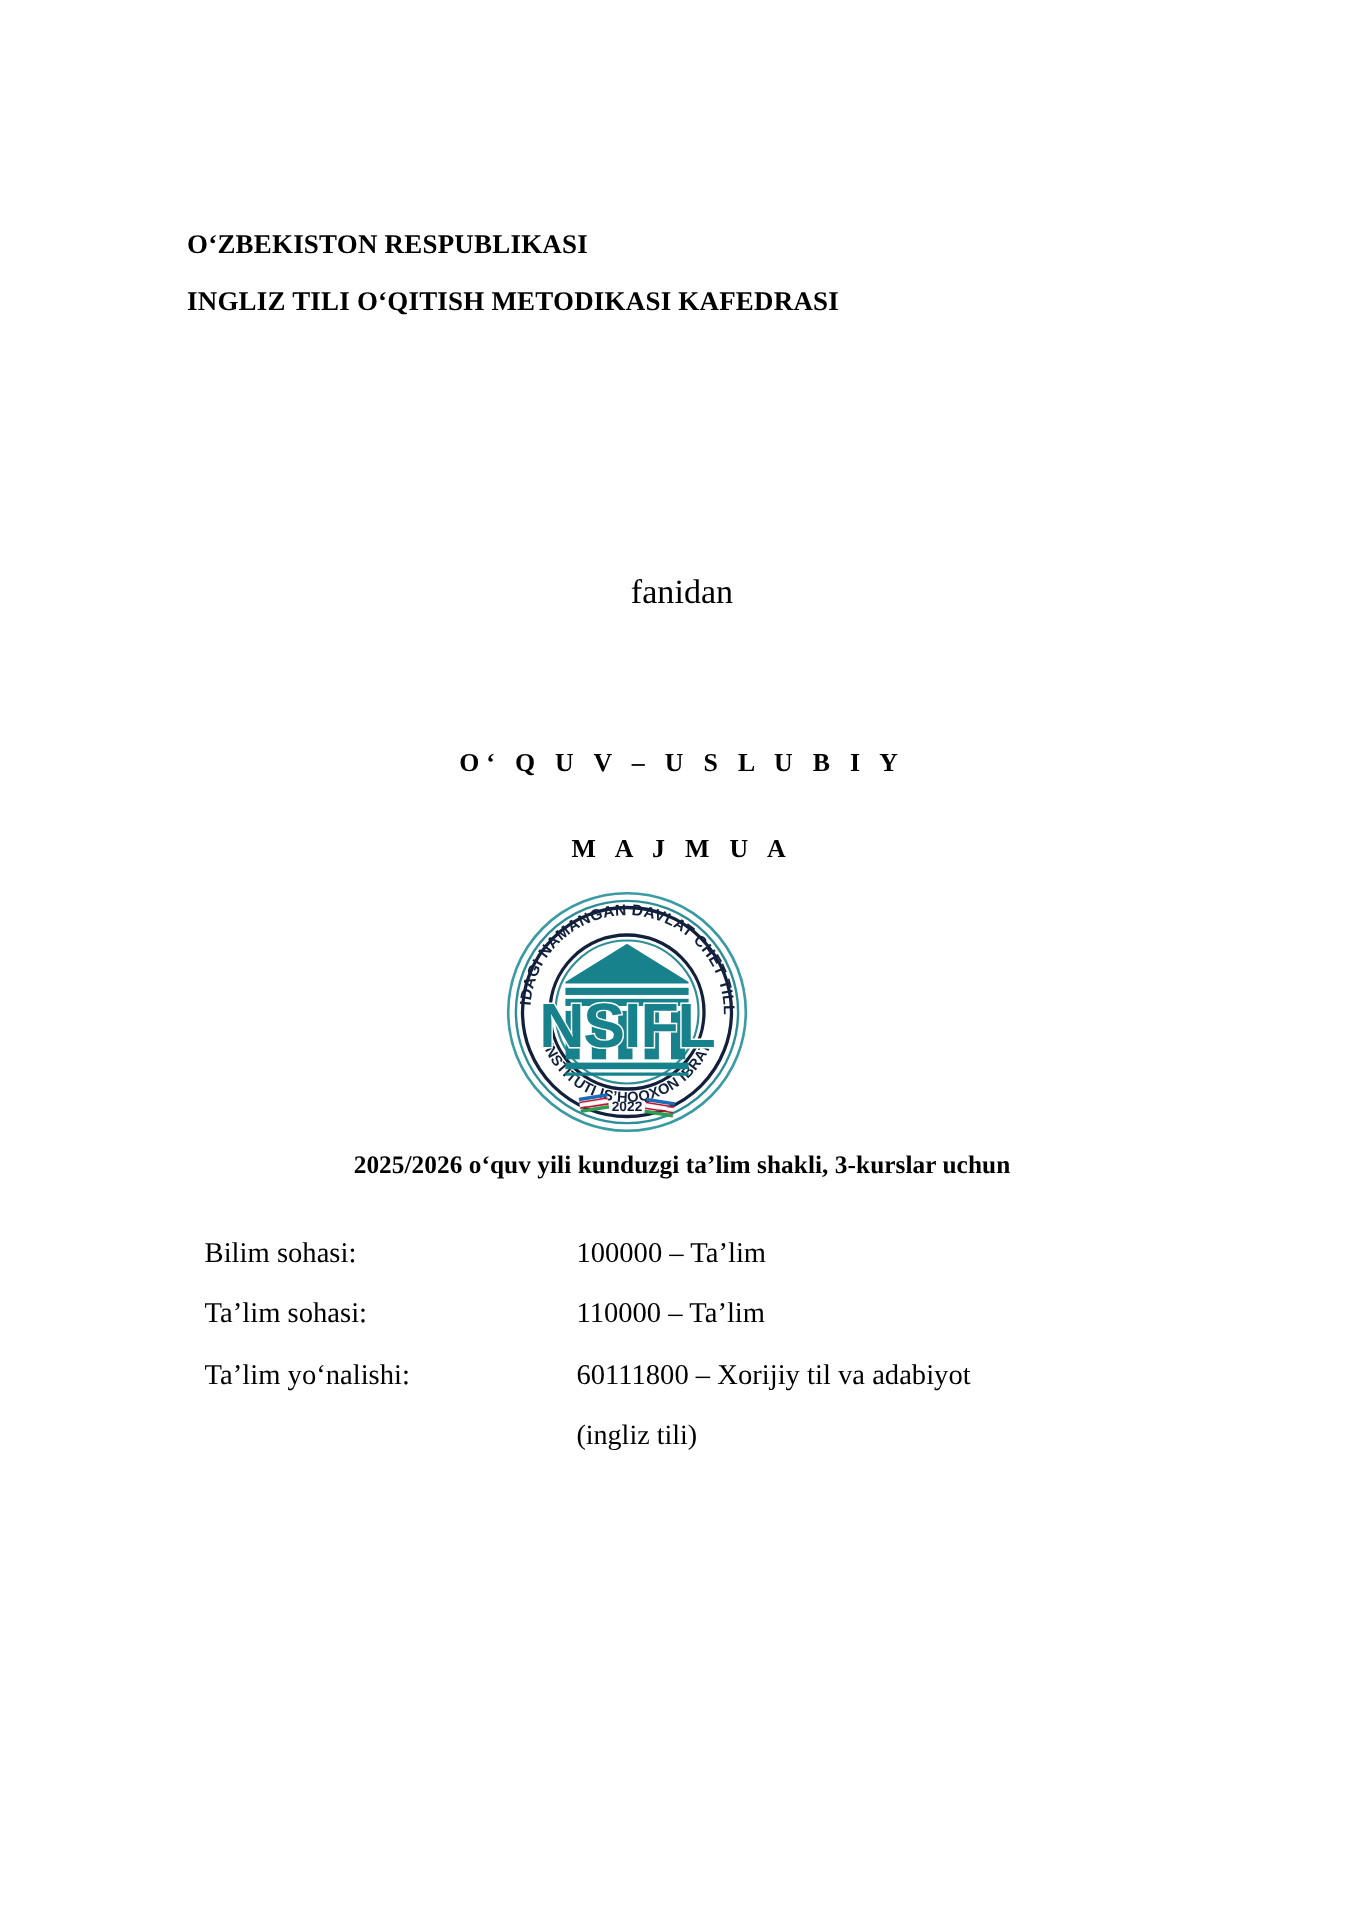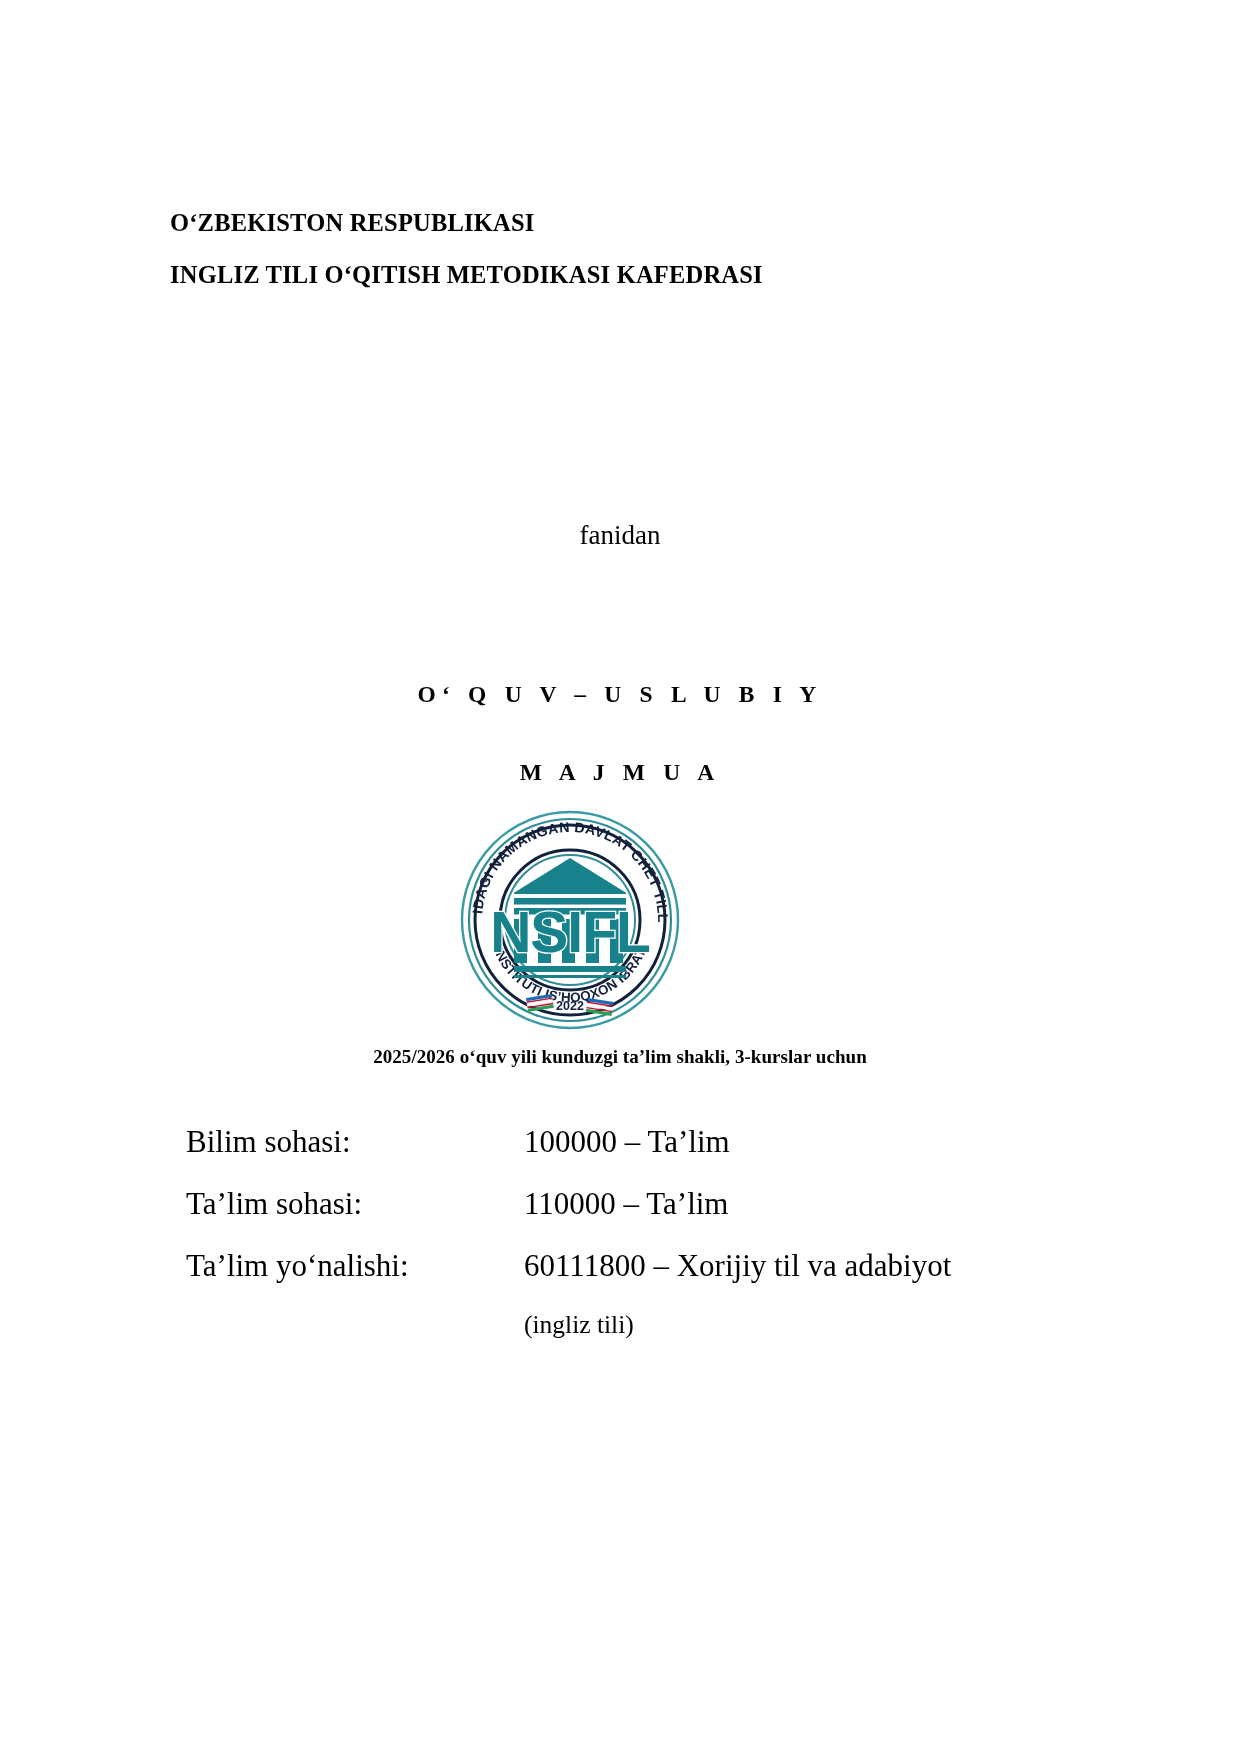--- a/index.html
+++ b/index.html
@@ -51,21 +51,21 @@
   }
   .main-title {
     font-weight: bold;
     font-size: 33.5px;
     line-height: 1.27;
     margin: 0;
     letter-spacing: 0.1px;
   }
   .fanidan {
     font-weight: normal;
-    font-size: 27px;
+    font-size: 31px;
     line-height: 1.3;
     margin: 2px 0 0 0;
   }
 
   
   .spaced-block {
     position: absolute;
     left: 150px;
     width: 940px;
     text-align: center;
@@ -90,36 +90,36 @@
   .logo-wrap svg { display: block; width: 236px; height: 232px; }
 
   
   .year-line {
     position: absolute;
     top: 1046px;
     left: 150px;
     width: 940px;
     text-align: center;
     font-weight: bold;
-    font-size: 19px;
+    font-size: 23px;
     letter-spacing: 0.05px;
   }
 
   
   .fields {
     position: absolute;
     top: 1122px;
     left: 186px;
     width: 880px;
   }
   .field-row {
     display: flex;
     align-items: baseline;
     margin-bottom: 21px;
-    font-size: 31px;
+    font-size: 26px;
     line-height: 1.32;
     justify-content: center;
   }
   .field-label {
     width: 338px;
     flex: 0 0 338px;
   }
   .field-value { flex: 1 1 auto; }
   .field-value-cont {
     margin-left: 338px;

